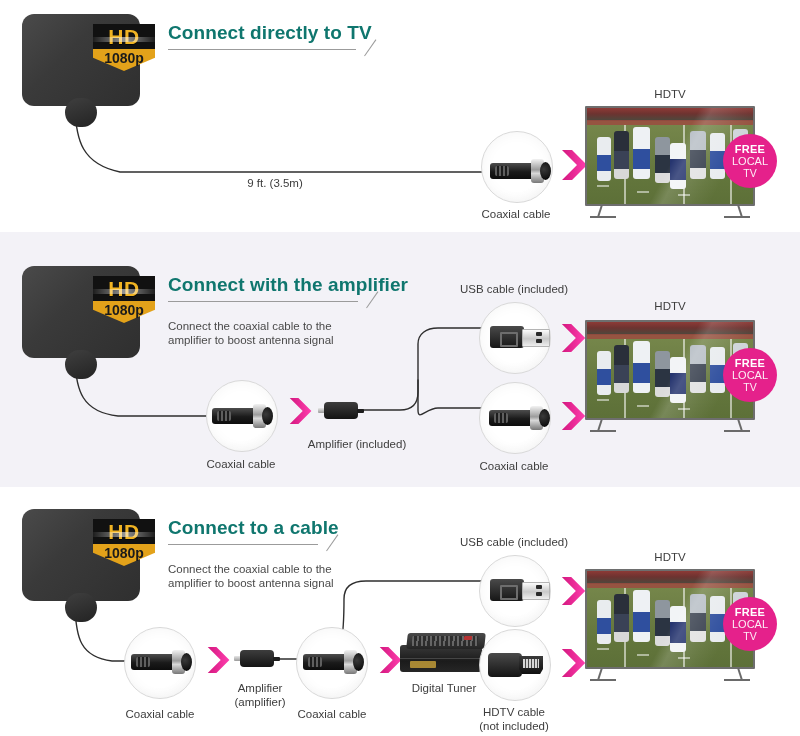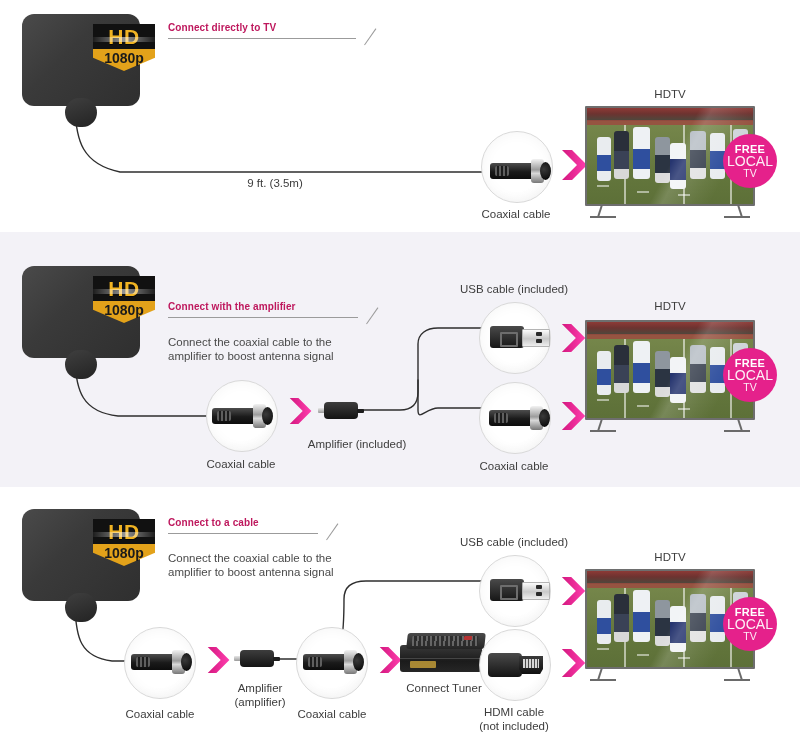--- a/index.html
+++ b/index.html
@@ -53,21 +53,21 @@
   }
   .hd-badge .res{
     position:absolute;left:0;top:25px;width:100%;height:18px;
     line-height:18px;text-align:center;
     font-weight:bold;font-size:14px;color:#1b1b1b;
   }
 
   
   .head{position:absolute;}
   .head .title{
-    font-size:10px;font-weight:bold;color:#be185d;
+    font-size:19px;font-weight:bold;color:#0f766e;
     letter-spacing:.1px;white-space:nowrap;
   }
   .head .rule{
     position:relative;height:14px;margin-top:4px;
   }
   .head .rule .line{
     position:absolute;left:0;top:1px;height:1px;background:#9b9b9b;
   }
   .head .rule .tick{
     position:absolute;top:-12px;width:1px;height:20px;background:#9b9b9b;
@@ -250,21 +250,21 @@
   }
 
   
   .free{
     position:absolute;width:54px;height:54px;border-radius:50%;
     background:#e5218b;
     display:flex;flex-direction:column;align-items:center;justify-content:center;
     color:#fff;line-height:12px;text-align:center;
   }
   .free .l1{font-size:11px;font-weight:bold;letter-spacing:.3px;}
-  .free .l2{font-size:14px;opacity:.92;}
+  .free .l2{font-size:11px;opacity:.92;}
   .free .l3{font-size:10.5px;opacity:.92;}
 </style>
 </head>
 <body>
 
 <div class="panel" id="panel-1">
 
   <svg class="wires">
     <path d="M75,108 C76,140 82,164 120,172 L490,172" fill="none" stroke="#2e2e2e" stroke-width="1.4"></path>
   </svg>
@@ -365,21 +365,21 @@
   </div>
 
   <div class="hd-badge" style="left:93px;top:44px;">
     <div class="shield"></div>
       <div class="top"></div>
     <div class="hd">HD</div>
     <div class="shine"></div>
     <div class="res">1080p</div>
   </div>
 
-  <div class="head" style="left:168px;top:42px;width:320px;margin-top:27px;">
+  <div class="head" style="left:168px;top:42px;width:320px;">
     <div class="title">Connect with the amplifier</div>
     <div class="rule">
       <div class="line" style="width:190px;"></div>
       <div class="tick" style="left:198px;"></div>
     </div>
     <div class="sub">Connect the coaxial cable to the
 amplifier to boost antenna signal</div>
   </div>
 
   <div class="bubble" style="left:206px;top:148px;width:70px;height:70px;"></div>
@@ -571,21 +571,21 @@
   </div>
 
   <div class="tuner" style="left:400px;top:144px;width:88px;height:40px;">
     <div class="base"></div>
       <div class="seam"></div>
       <div class="disp"></div>
     <div class="remote"></div>
       <div class="keys"></div>
       <div class="keys-red"></div>
   </div>
-  <div class="lbl" style="left:396px;top:192px;width:96px;">Connect Tuner</div>
+  <div class="lbl" style="left:396px;top:192px;width:96px;">Digital Tuner</div>
 
   <div class="lbl" style="left:444px;top:46px;width:140px;">USB cable (included)</div>
   <div class="bubble" style="left:479px;top:66px;width:70px;height:70px;"></div>
   <div class="usb" style="left:490px;top:87px;width:60px;height:28px;">
     <div class="grip"></div>
       <div class="inner"></div>
       <div class="metal"></div>
       <div class="p1"></div>
       <div class="p2"></div>
   </div>
@@ -601,21 +601,21 @@
       <path d="M2,2 L17,17 L2,32 L12,32 L27,17 L12,2 Z" fill="url(#g7)"></path>
     </svg>
   </div>
 
   <div class="bubble" style="left:479px;top:140px;width:70px;height:70px;"></div>
   <div class="hdmi" style="left:488px;top:162px;width:60px;height:28px;">
     <div class="grip"></div>
       <div class="plug"></div>
       <div class="pins"></div>
   </div>
-  <div class="lbl" style="left:466px;top:216px;width:96px;">HDMI cable
+  <div class="lbl" style="left:466px;top:216px;width:96px;">HDTV cable
 (not included)</div>
 
   <div class="chev" style="left:560px;top:158px;">
     <svg width="28" height="32" viewBox="0 0 30 34">
       <defs>
           <linearGradient id="g8" x1="0" y1="0" x2="1" y2="0">
         <stop offset="0" stop-color="#d4177f"></stop>
             <stop offset="1" stop-color="#ff3fae"></stop>
       </linearGradient>
         </defs>

